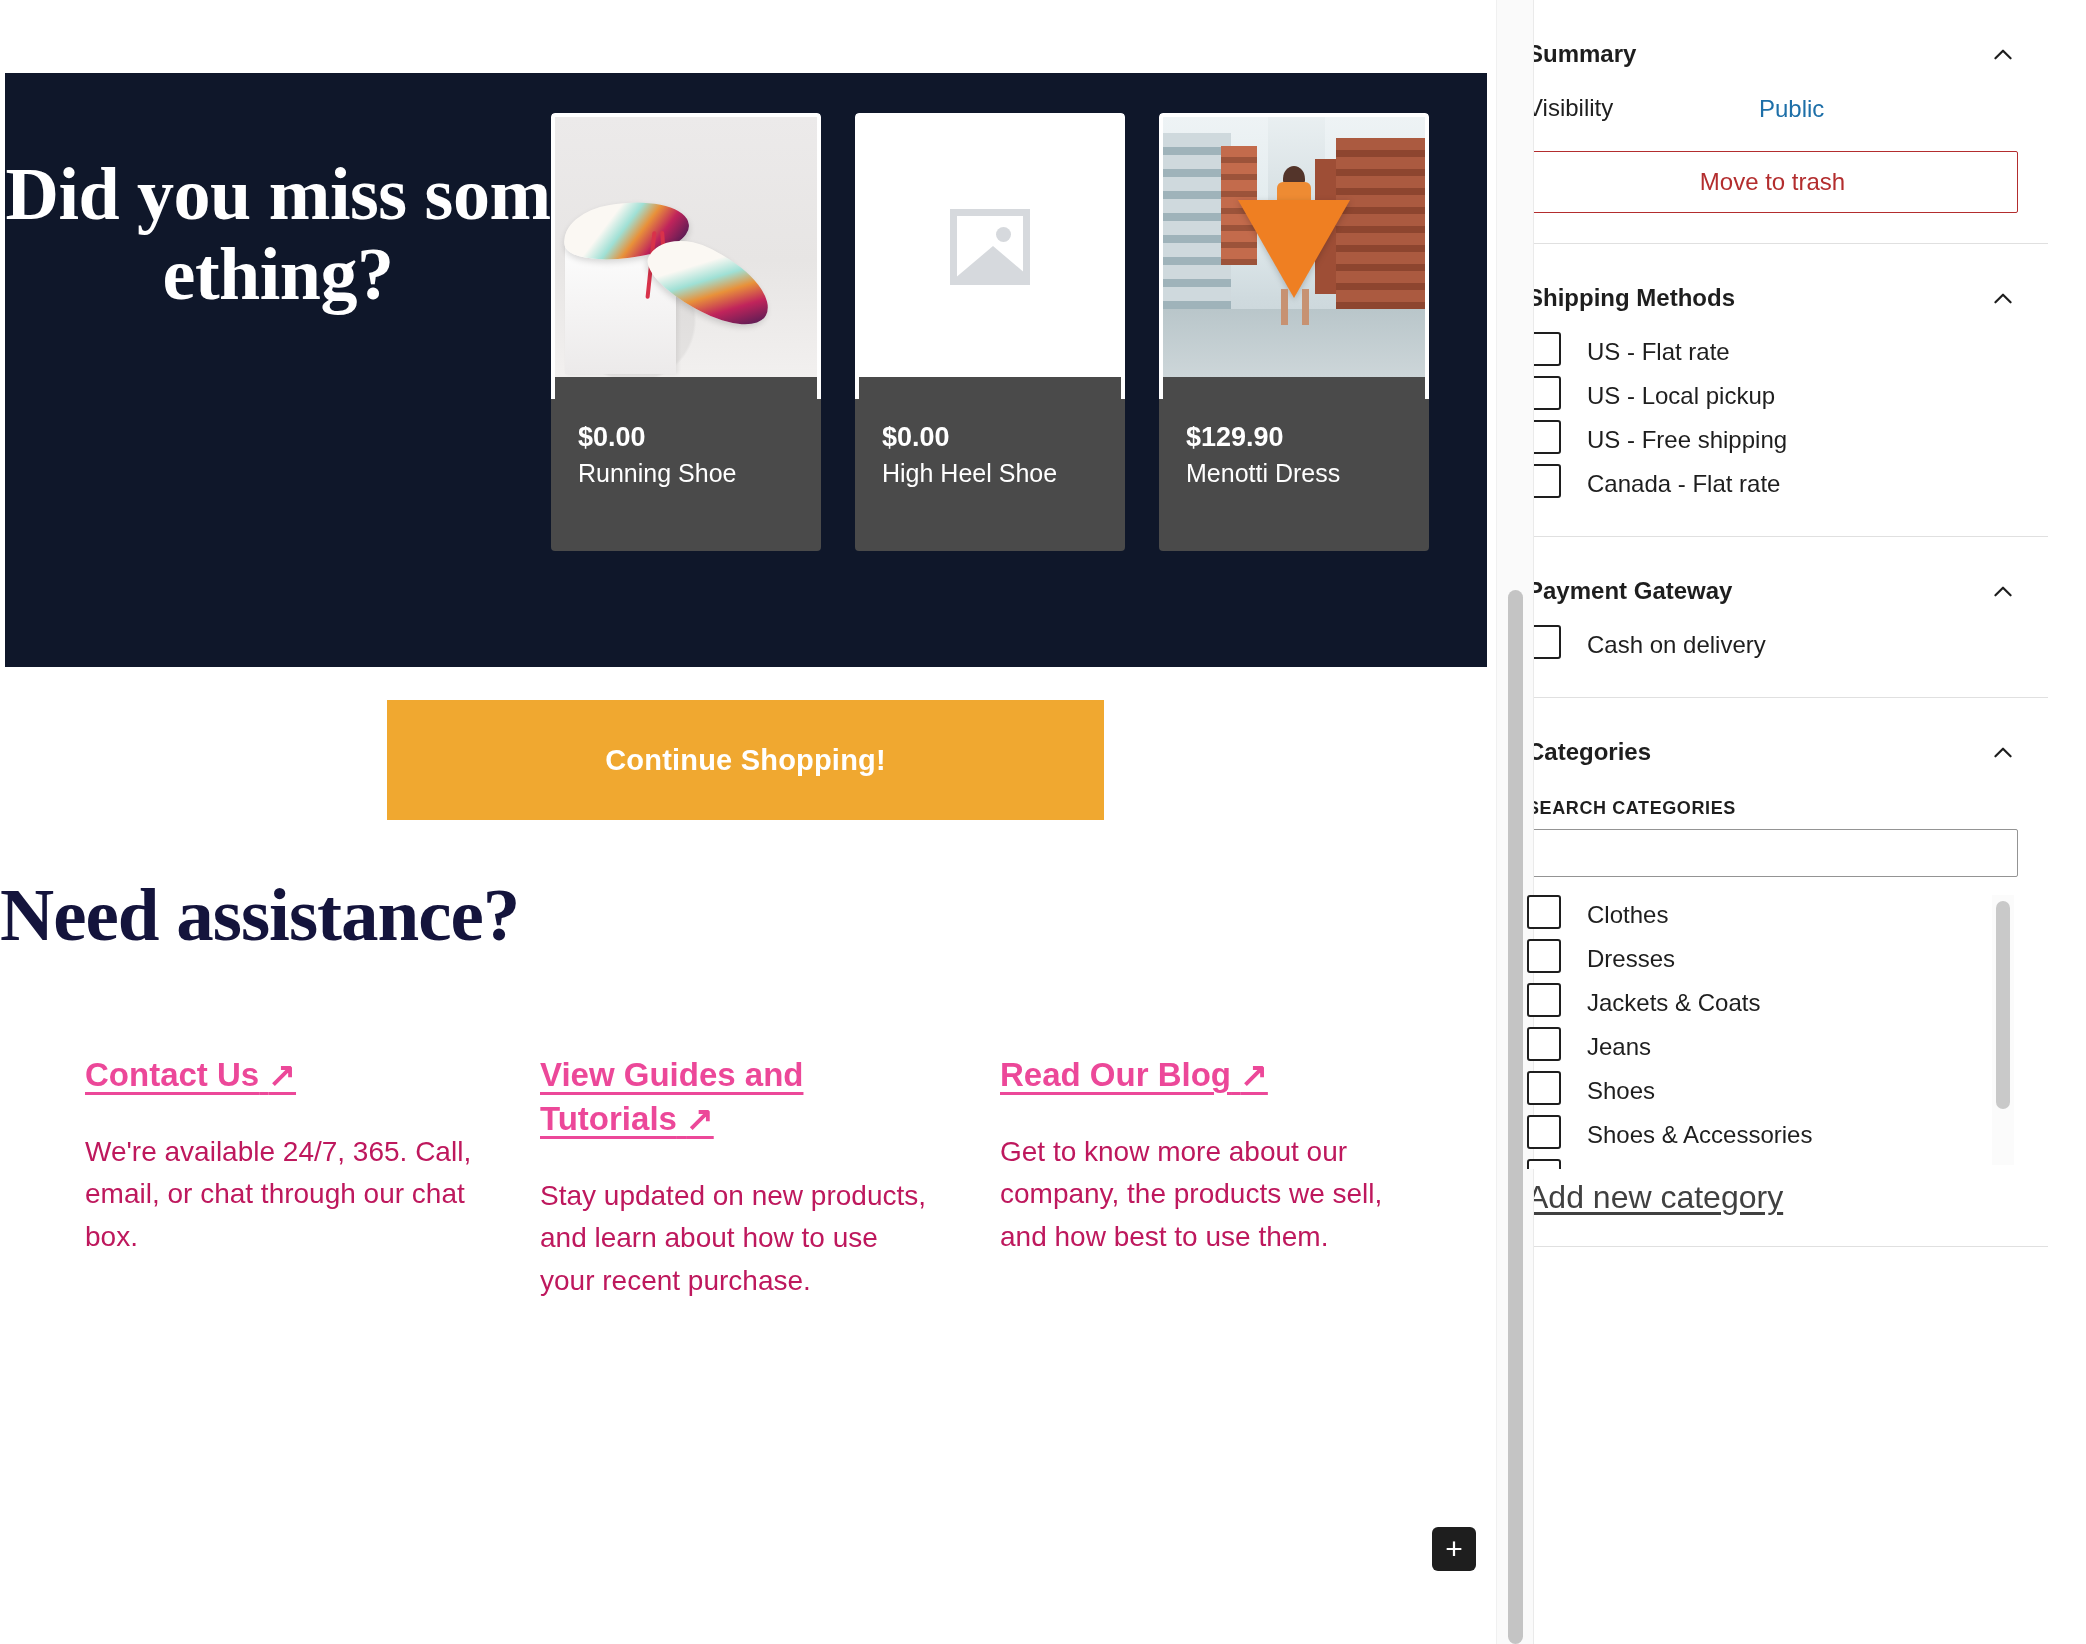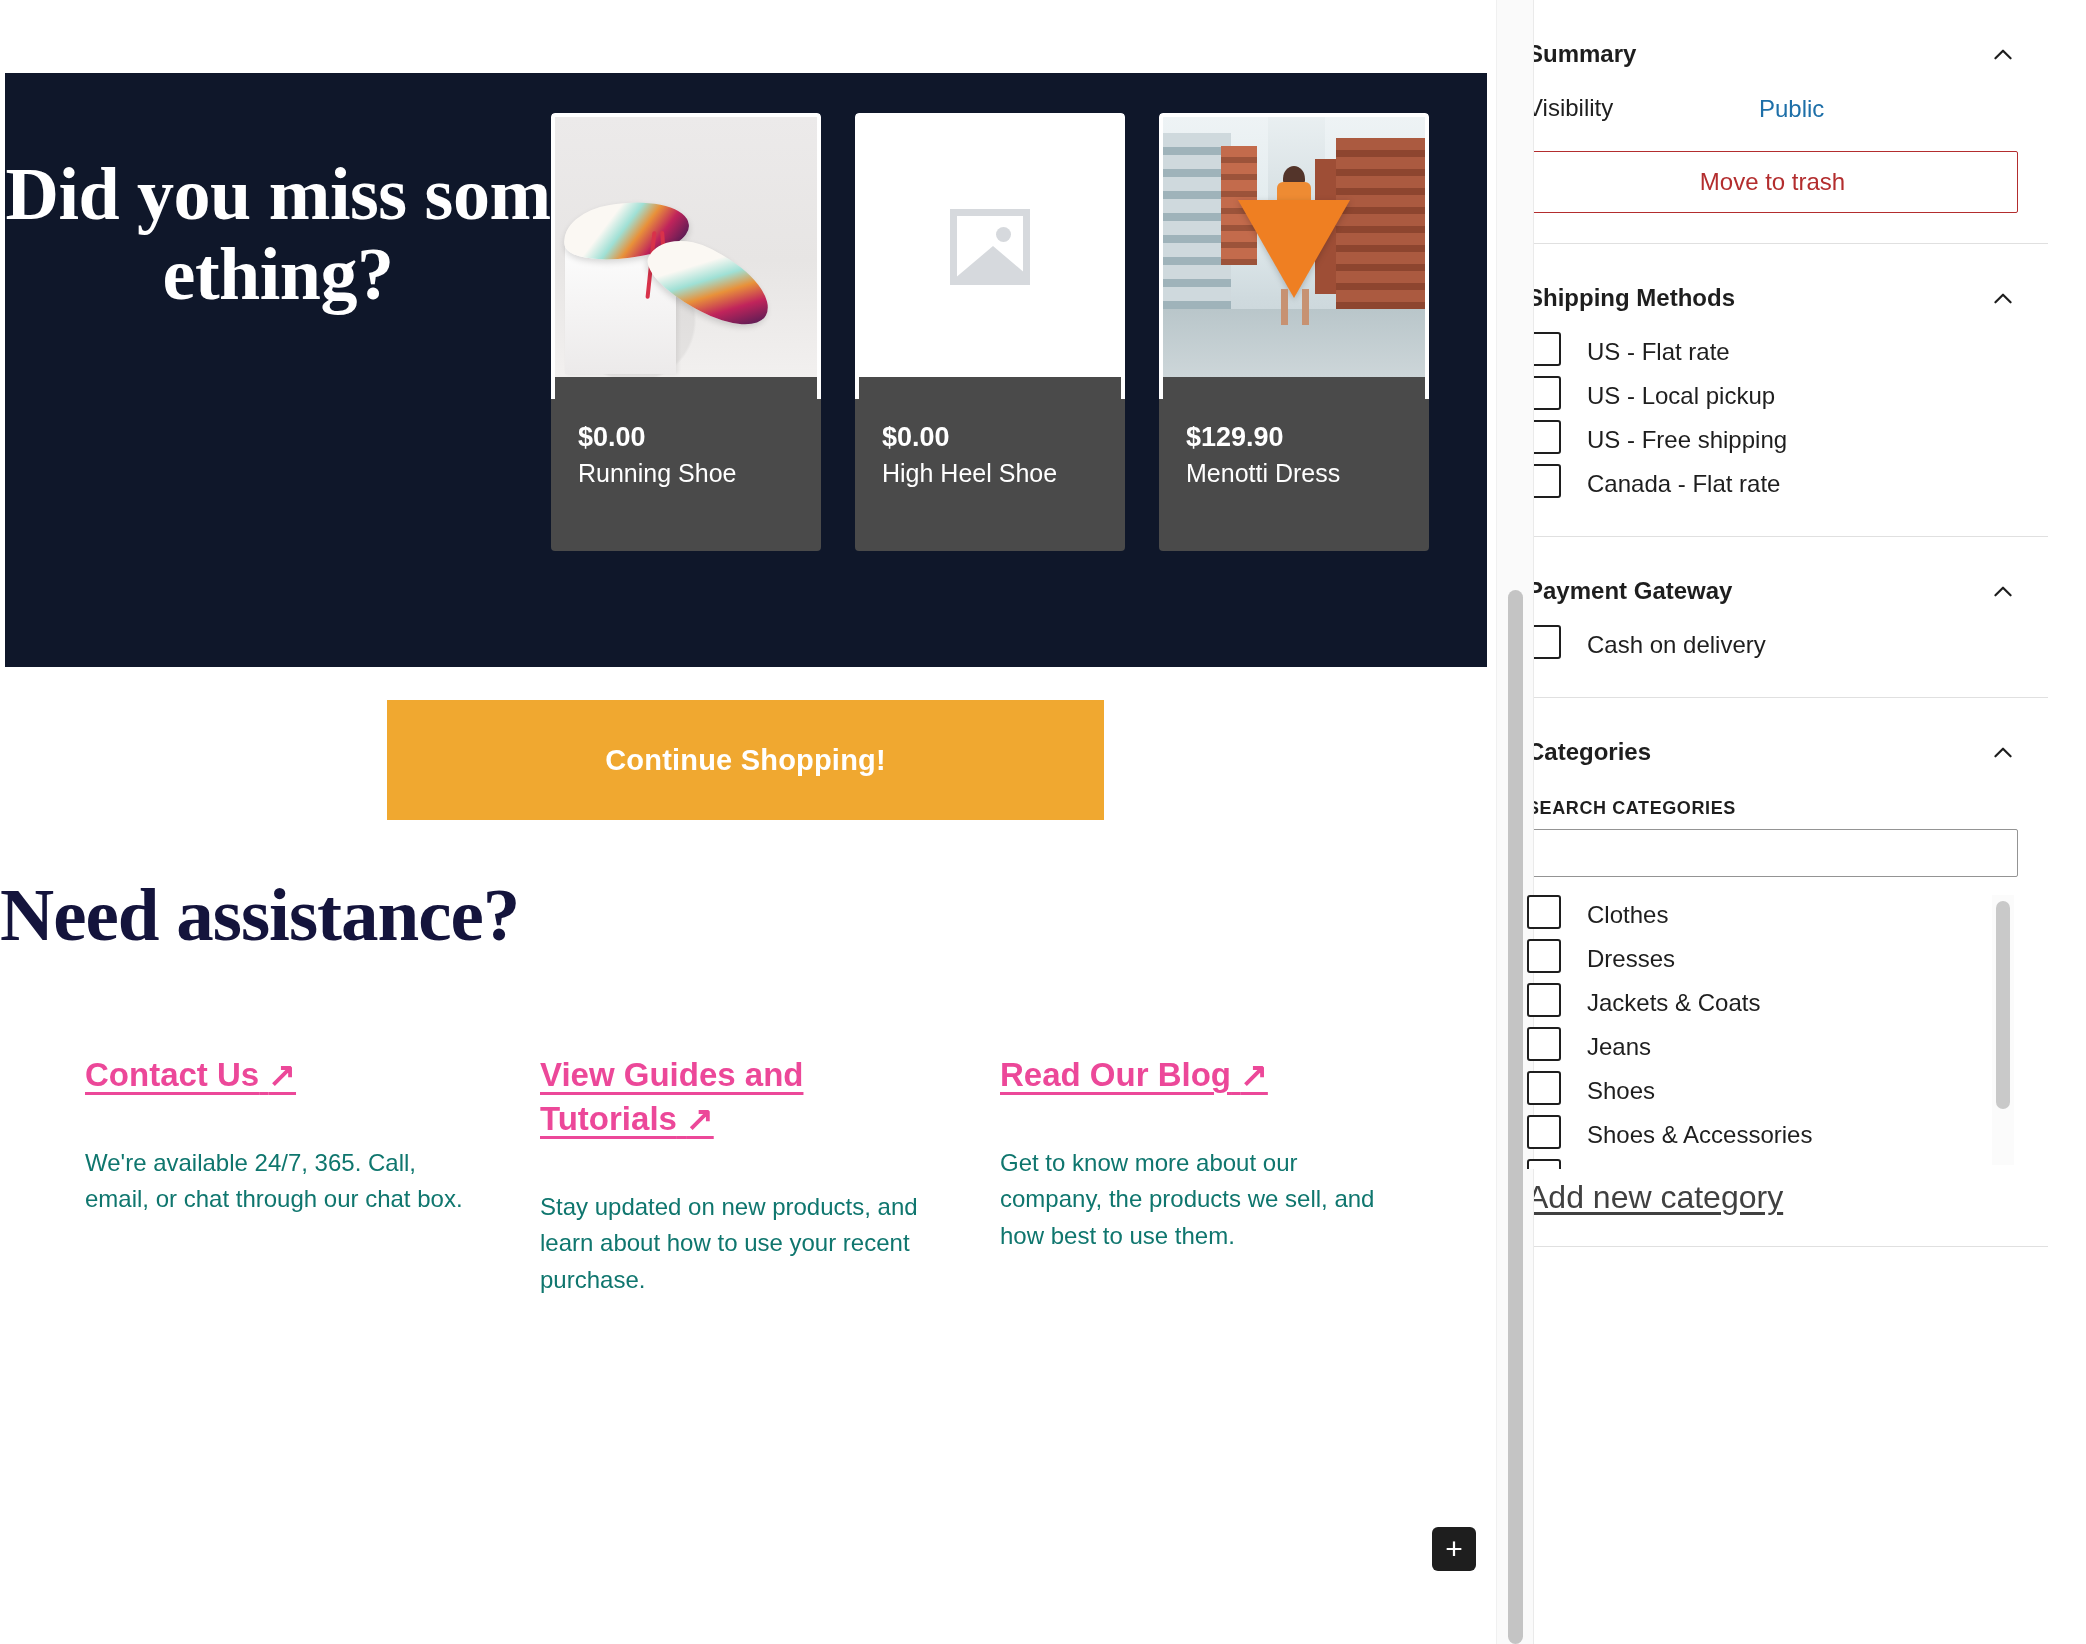--- a/index.html
+++ b/index.html
@@ -163,21 +163,21 @@
 
   .cols { position: absolute; left: 85px; top: 1053px; display: flex; }
   .col { width: 455px; padding-right: 60px; }
   .col:nth-child(2) { width: 460px; }
   .col-link {
     display: inline; color: #ec4899; font-size: 33px; font-weight: 700;
     line-height: 1.33; text-decoration: underline; text-underline-offset: 6px;
     text-decoration-thickness: 3px; cursor: pointer;
   }
   .col-body {
-    margin-top: 48px; font-size: 24px; line-height: 1.52; color: #0f766e;
+    margin-top: 34px; font-size: 28px; line-height: 1.52; color: #be185d;
   }
 
   .plus-btn {
     position: absolute; left: 1432px; top: 1527px;
     width: 44px; height: 44px; border-radius: 6px;
     background: #1e1e1e; color: #fff;
     display: flex; align-items: center; justify-content: center;
     font-size: 30px; line-height: 1; cursor: pointer; border: none;
   }
 

